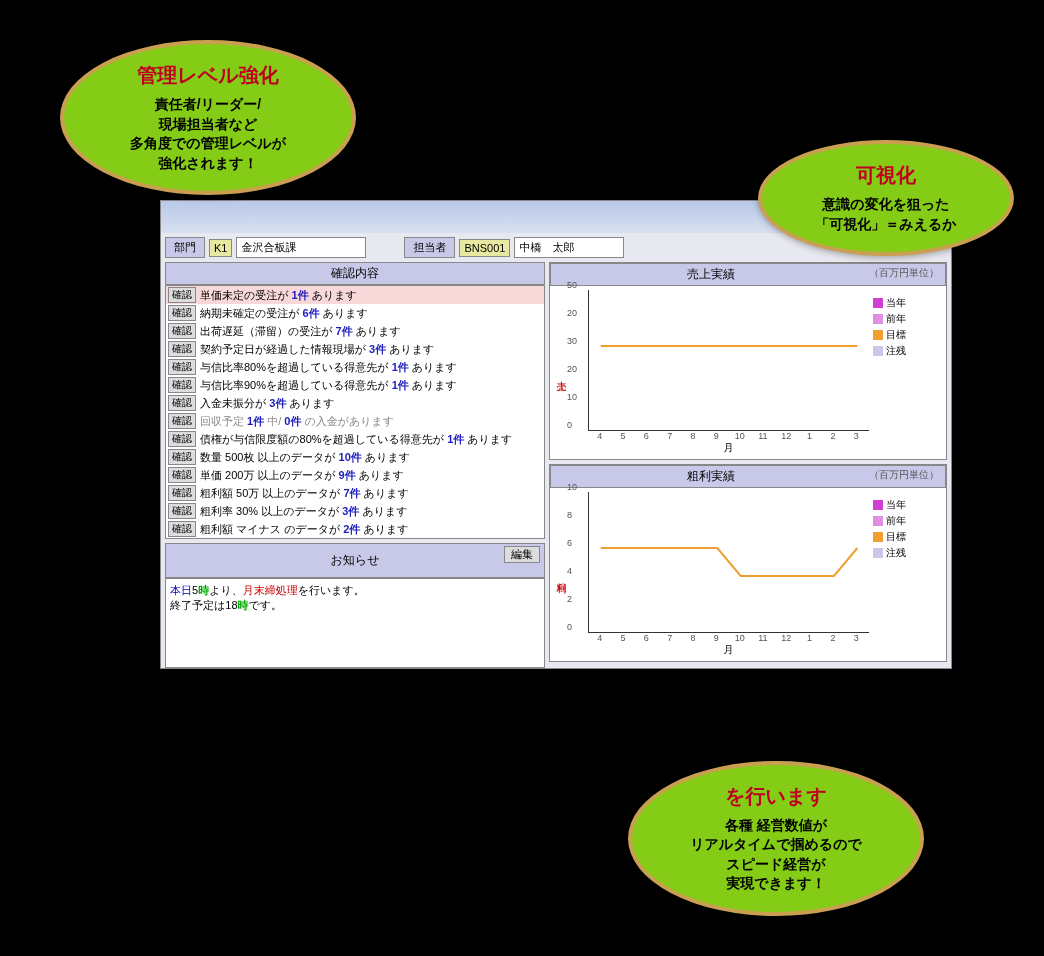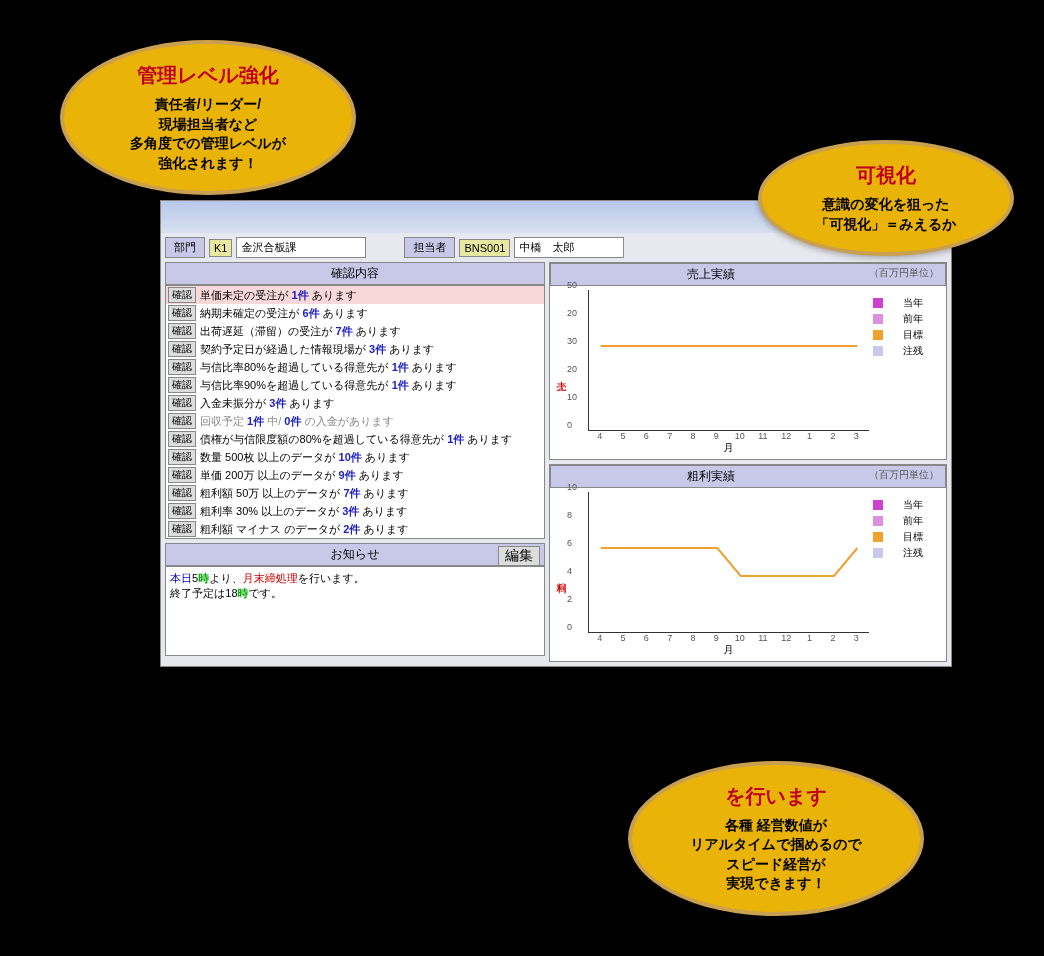--- a/index.html
+++ b/index.html
@@ -16,46 +16,46 @@
 .col-right{flex:1}
 .panel-head{background:#c8c8e8;text-align:center;padding:2px;font-size:12px;border:1px solid #888}
 .unit{font-size:10px;color:#555;float:right;padding-right:4px}
 .check-list{background:#fff;border:1px solid #888}
 .check-row{display:flex;padding:1px 2px;font-size:11px;align-items:flex-end}
 .check-row.hl{background:#f8d8d8}
 .check-row.gray{color:#888}
 .btn-confirm{background:#ddd;border:1px solid #888;font-size:10px;padding:0 3px;margin-right:4px}
 .cnt{color:#2020c0;font-weight:bold}
 .notice-panel{margin-top:4px}
-.notice-head{background:#c8c8e8;text-align:center;padding:2px;border:1px solid #888;position:relative}
-.btn-edit{position:absolute;right:4px;top:2px;background:#ddd;border:1px solid #888;font-size:14px;padding:0 6px}
+.notice-head{background:#c8c8e8;text-align:center;padding:8px;border:1px solid #888;position:relative}
+.btn-edit{position:absolute;right:4px;top:2px;background:#ddd;border:1px solid #888;font-size:11px;padding:0 6px}
 .notice-body{background:#fff;border:1px solid #888;padding:4px;height:80px;font-size:11px}
 .tx-blue{color:#00c}.tx-green{color:#0a0;font-weight:bold}.tx-red{color:#c00}
 .chart-panel{background:#fff;border:1px solid #888;margin-bottom:4px}
 .chart-area{display:flex;padding:4px}
 .chart-ylabel{writing-mode:vertical-rl;font-size:10px;color:#c00;align-self:center}
 .plot{position:relative;width:280px;height:140px;border-left:1px solid #333;border-bottom:1px solid #333;margin-left:20px}
 .yticks{position:absolute;left:-22px;top:0;height:100%;font-size:9px;color:#555}
 .ytick{position:absolute;left:0}
 .bars{position:absolute;bottom:0;left:0;width:100%;height:100%;display:flex;align-items:flex-end}
 .bar-group{flex:1;display:flex;align-items:flex-end;justify-content:center;gap:1px}
 .bar{width:7px}
 .bar.cur{background:#d040d0}
 .bar.prev{background:#e090e0}
 .bar.other{background:#c8c8e8}
 svg.line-overlay{position:absolute;top:0;left:0;width:100%;height:100%}
 .xlabels{display:flex;margin-left:20px;width:280px;font-size:9px;color:#555}
 .xlabel{flex:1;text-align:center}
 .xaxis-title{text-align:center;font-size:10px;margin-left:20px}
 .legend{font-size:10px;padding:4px}
-.legend-item{display:flex;align-items:center;gap:20px;margin:2px 0}
+.legend-item{display:flex;align-items:center;gap:3px;margin:2px 0}
 .swatch{width:10px;height:10px}
 .bottom-bar{display:flex;gap:4px;padding:6px;border-top:1px solid #999;margin-top:6px}
 .bottom-cell{flex:1;background:#fff;border:1px solid #888;height:18px;font-size:10px;text-align:center;line-height:18px}
-.callout{position:absolute;background:#eab308;border:4px solid #c9a050;border-radius:50%;text-align:center;padding:18px 24px;box-shadow:0 2px 6px rgba(0,0,0,.3)}
+.callout{position:absolute;background:#84cc16;border:4px solid #c9a050;border-radius:50%;text-align:center;padding:18px 24px;box-shadow:0 2px 6px rgba(0,0,0,.3)}
 .callout h3{margin:0 0 6px;color:#c00020;font-size:20px;font-weight:bold}
 .callout p{margin:0;font-size:14px;font-weight:bold;line-height:1.4}
 .callout-1{left:60px;top:40px;width:240px}
 .callout-2{right:30px;top:140px;width:200px}
 .callout-3{right:120px;bottom:40px;width:240px}
 </style>
 </head>
 <body>
 
 <div class="app-window">

